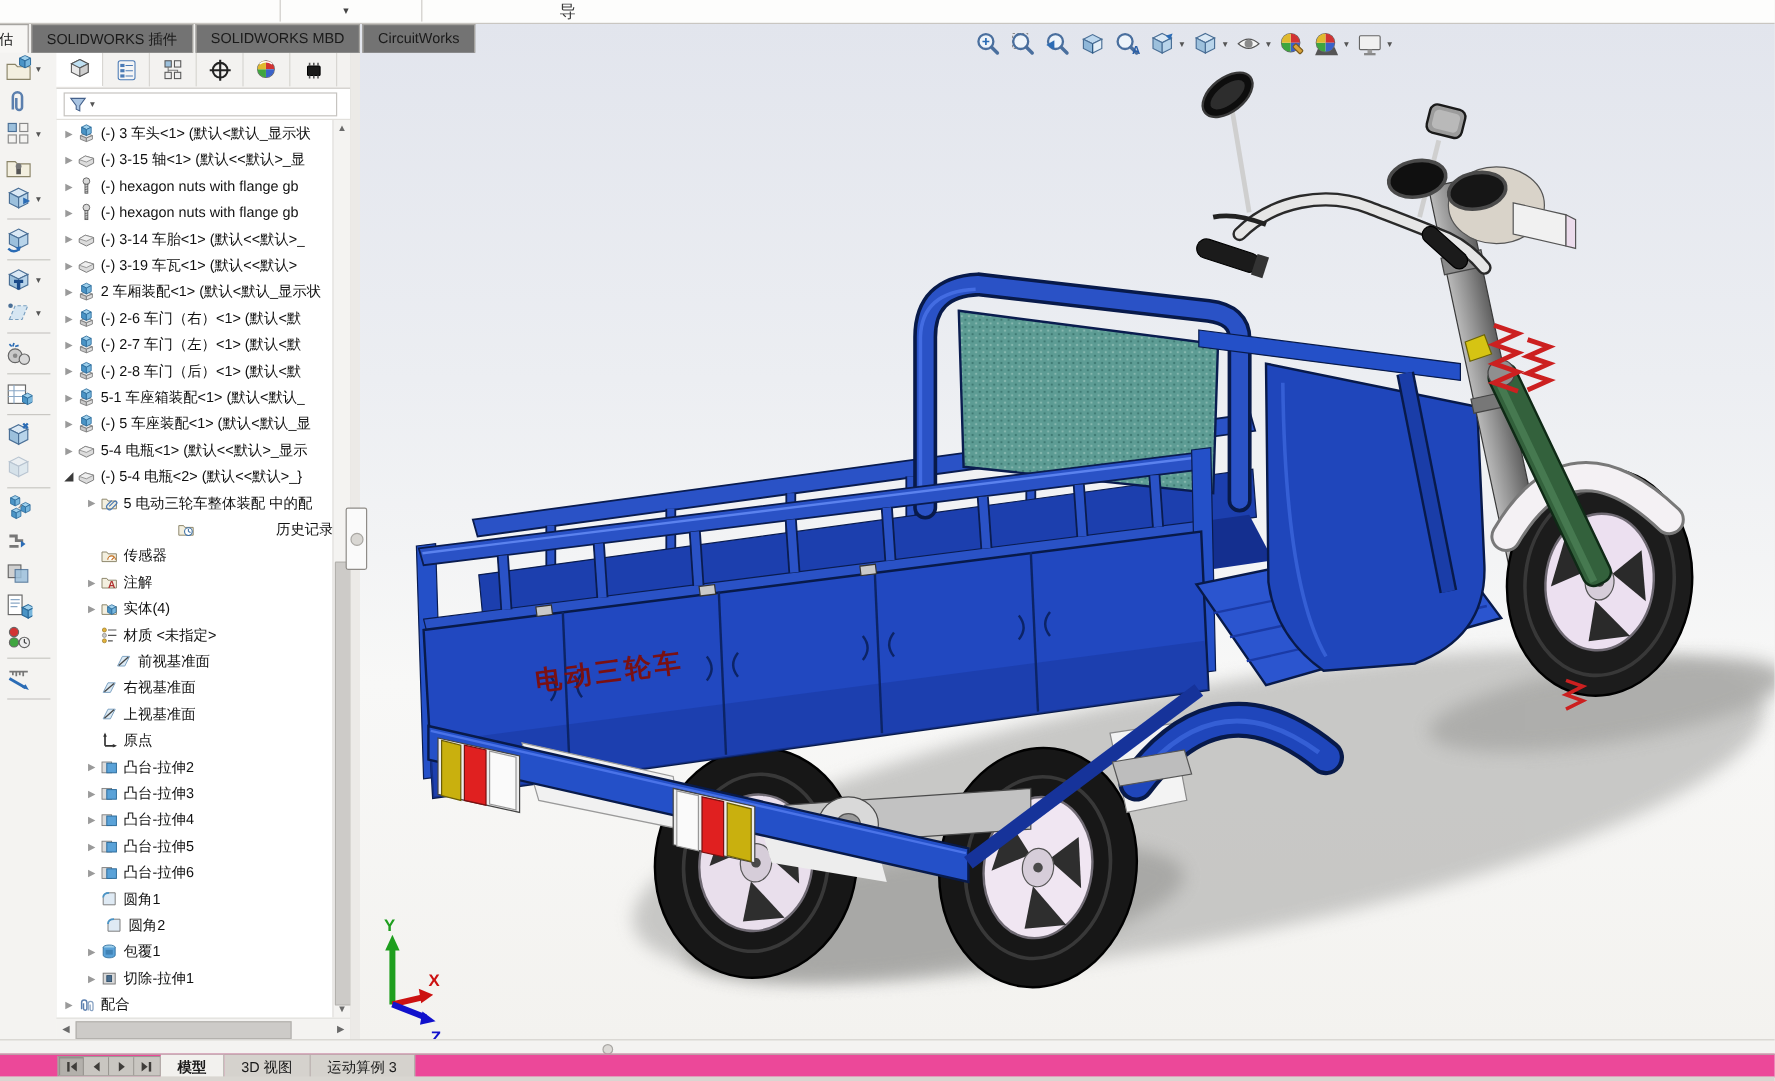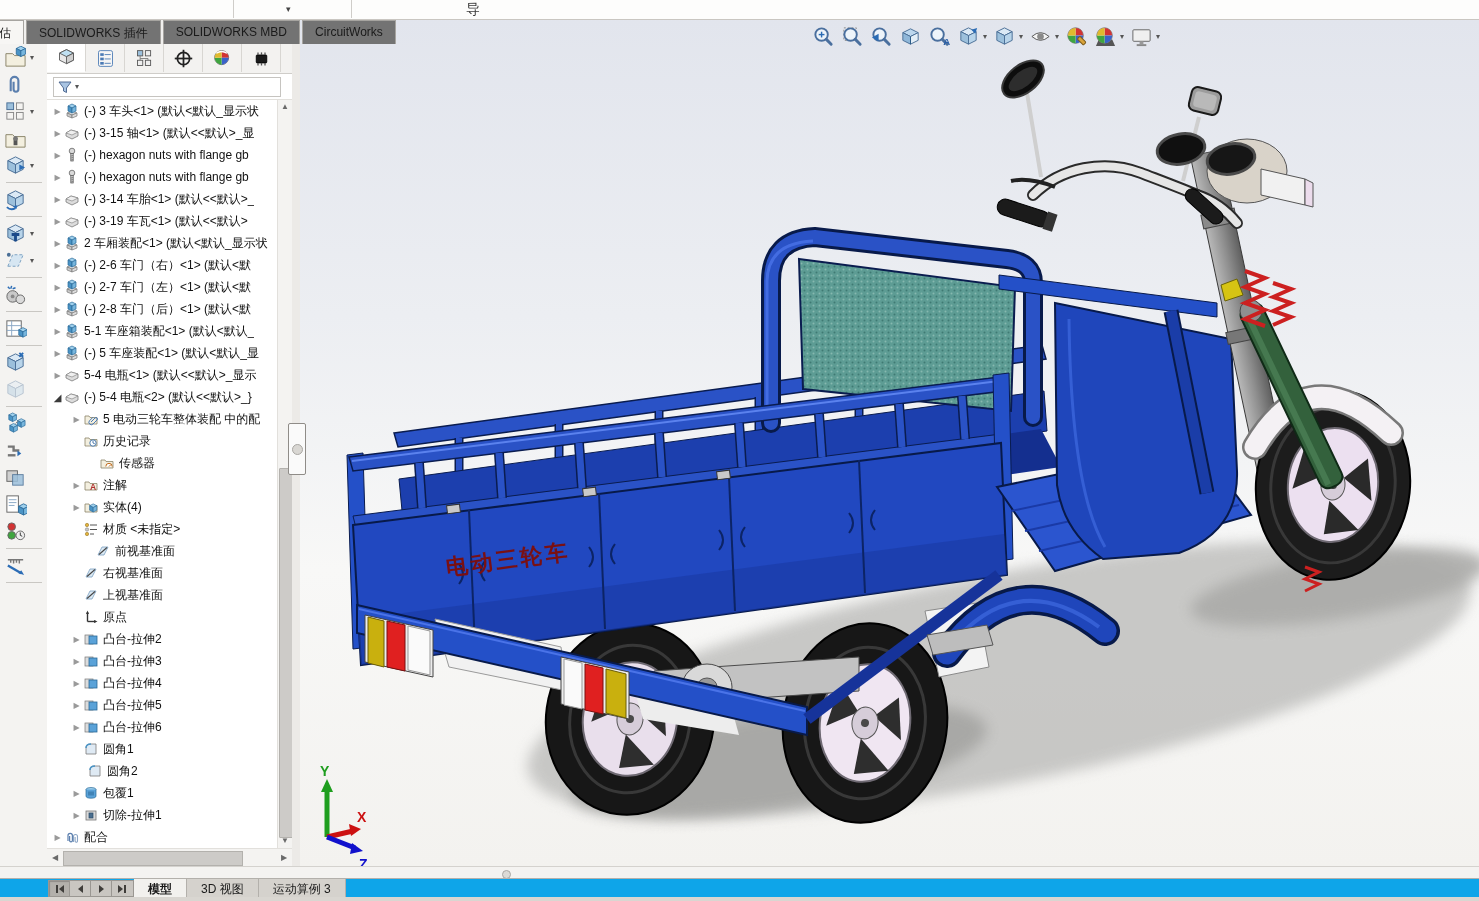--- a/index.html
+++ b/index.html
@@ -63,21 +63,21 @@
             background:linear-gradient(180deg,#e2e5ed 0%,#eceef2 35%,#f8f8f7 65%,#f3f2ef 100%);}
   #hud{position:absolute;left:513px;top:6px;display:flex;align-items:center;z-index:15;}
   .hud-item{display:flex;align-items:center;margin-right:6px;}
   .hud-item svg{width:23px;height:23px;}
   .hud-item .dd{font-size:8px;color:#555;margin-left:3px;}
   
   #mm-strip{position:absolute;left:0;top:866px;width:1479px;height:12px;background:#f4f3f1;
             border-top:1px solid #d4d2ce;z-index:25;display:block;}
   #mm-strip .grip{position:absolute;left:502px;top:3px;width:7px;height:7px;border-radius:50%;
                   background:#dcdad6;border:1px solid #a9a7a3;}
-  #bottom-tabs{position:absolute;left:0;top:878px;width:1479px;height:19px;background:#0ea5e9;
+  #bottom-tabs{position:absolute;left:0;top:878px;width:1479px;height:19px;background:#ec4899;
                border-top:1px solid #b3b0ab;z-index:25;display:flex;align-items:flex-start;}
   #nav-btns{display:flex;align-items:center;margin-left:48px;border:1px solid #9a9792;background:#c5c2bd;height:15px;align-self:center;}
   .nav-btn{width:21px;height:15px;display:flex;align-items:center;justify-content:center;background:#c9c6c1;
            border-right:1px solid #9a9792;box-sizing:border-box;}
   .nav-btn:last-child{border-right:none;}
   .nav-btn.pressed{background:#b3b0ab;box-shadow:inset 1px 1px 1px #8f8c88;}
   .tri-l{width:0;height:0;border:4px solid transparent;border-right:5px solid #3f3d3a;border-left:none;}
   .tri-r{width:0;height:0;border:4px solid transparent;border-left:5px solid #3f3d3a;border-right:none;}
   .nav-bar{width:2px;height:8px;background:#3f3d3a;margin:0 1px;}
   .btab{padding:2px 14px 0;font-size:12px;color:#1a1a1a;border-right:1px solid #b3b0ab;display:flex;align-items:center;background:#d5d2cd;}
@@ -488,30 +488,30 @@
         <span class="tlabel">(-) 5-4 电瓶&lt;2&gt; (默认&lt;&lt;默认&gt;_}</span>
       </div>
       <div class="trow" style="padding-left: 23px;">
         <span class="arrow">▶</span>
         <span class="ticon"><svg viewBox="0 0 16 16" xmlns="http://www.w3.org/2000/svg">
             <path d="M2,5 L6,5 L7,6.5 L14,6.5 L14,13 L2,13 Z" fill="#f3efdf" stroke="#8a8468" stroke-width=".8"></path>
             <path d="M8,11 l4,-4 a1.4,1.4 0 0 1 2,2 l-4,4 a2.4,2.4 0 0 1 -3.4,-3.4 l3.5,-3.5" fill="none" stroke="#4a7ab5" stroke-width="1"></path>
           </svg></span>
         <span class="tlabel">5 电动三轮车整体装配 中的配</span>
       </div>
-      <div class="trow" style="padding-left: 23px;">
+      <div class="trow" style="padding-left: 23px; justify-content: space-between;">
         <span class="arrow"></span>
         <span class="ticon"><svg viewBox="0 0 16 16" xmlns="http://www.w3.org/2000/svg">
             <path d="M2,5 L6,5 L7,6.5 L14,6.5 L14,13 L2,13 Z" fill="#f3efdf" stroke="#8a8468" stroke-width=".8"></path>
             <circle cx="10" cy="10" r="3.2" fill="#fff" stroke="#3a6ea5" stroke-width=".9"></circle>
             <path d="M10,10 V7.8 M10,10 l1.8,.8" stroke="#3a6ea5" stroke-width=".9" fill="none"></path>
           </svg></span>
         <span class="tlabel">历史记录</span>
       </div>
-      <div class="trow" style="padding-left: 39px;">
+      <div class="trow" style="padding-left: 23px;">
         <span class="arrow"></span>
         <span class="ticon"><svg viewBox="0 0 16 16" xmlns="http://www.w3.org/2000/svg">
             <path d="M2,5 L6,5 L7,6.5 L14,6.5 L14,13 L2,13 Z" fill="#f3efdf" stroke="#8a8468" stroke-width=".8"></path>
             <path d="M6.8,11.5 a3.2,3.2 0 0 1 6.4,0" fill="#fff" stroke="#c06a1a" stroke-width="1"></path>
             <line x1="10" y1="11.5" x2="12" y2="9.5" stroke="#c06a1a" stroke-width="1"></line>
           </svg></span>
         <span class="tlabel">传感器</span>
       </div>
       <div class="trow" style="padding-left: 23px;">
         <span class="arrow">▶</span>

